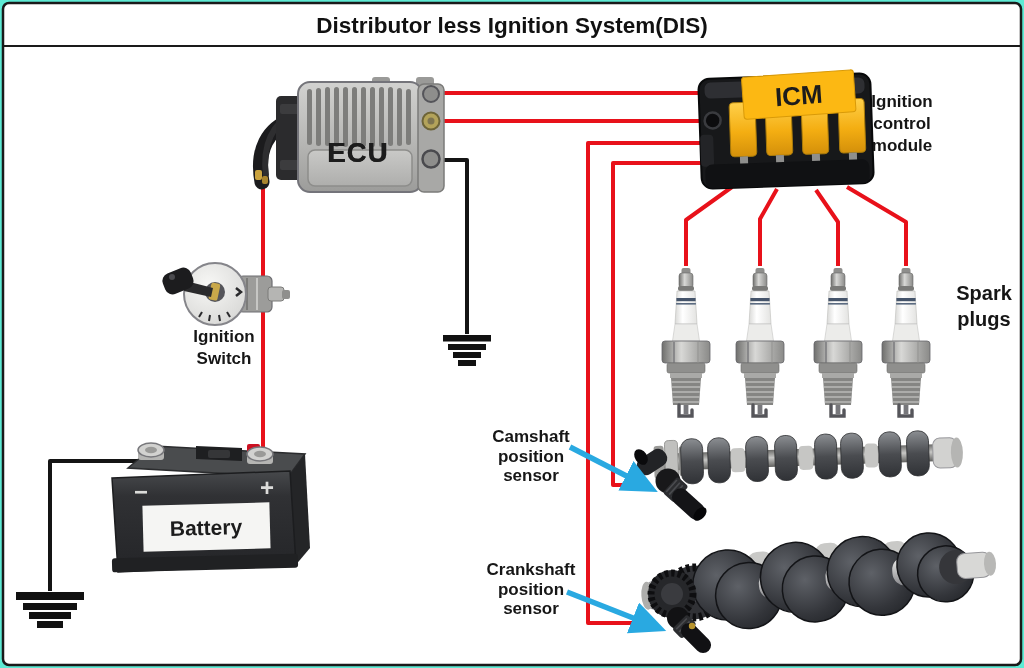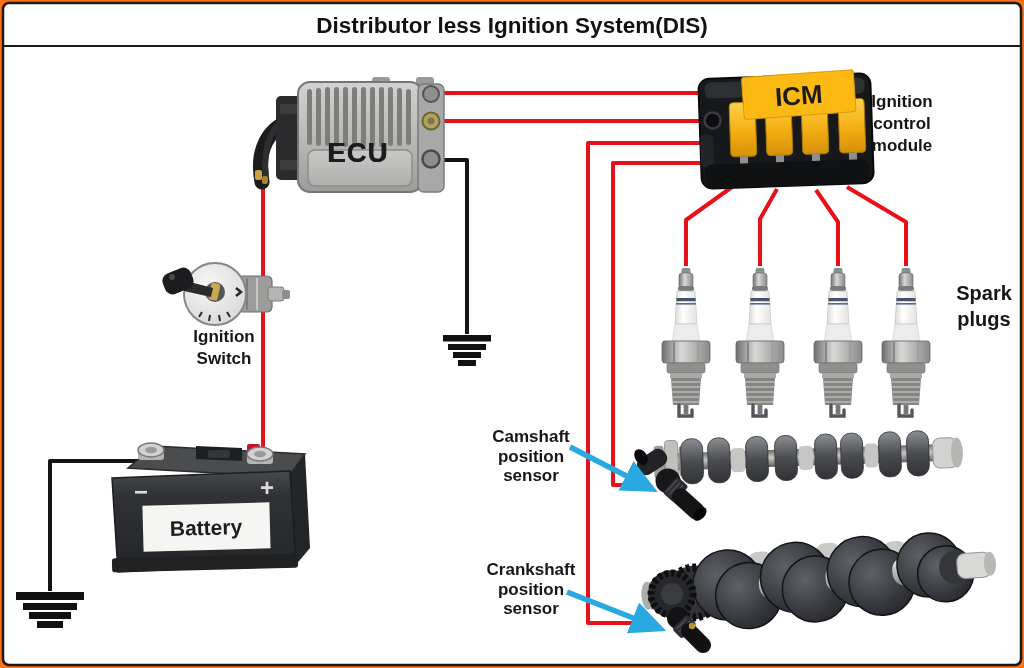--- a/index.html
+++ b/index.html
@@ -1,16 +1,16 @@
 <!DOCTYPE html>
 <html><head>
 <meta charset="utf-8">
 <style>
   html,body{margin:0;padding:0;background:#e9e9e9;}
-  .page{width:1024px;height:668px;margin:0 auto;background:#f97316;position:relative;
+  .page{width:1024px;height:668px;margin:0 auto;background:#5eead4;position:relative;
         font-family:"Liberation Sans",sans-serif;}
   svg{display:block;}
   text{font-family:"Liberation Sans",sans-serif;}
   .title-text{font-size:22.5px;font-weight:600;fill:#111;}
   .caption{font-size:17px;font-weight:bold;fill:#161616;}
   .caption-lg{font-size:20px;font-weight:bold;fill:#161616;}
   .part-label{font-weight:bold;fill:#1c1c1c;}
 </style>
 </head>
 <body>

